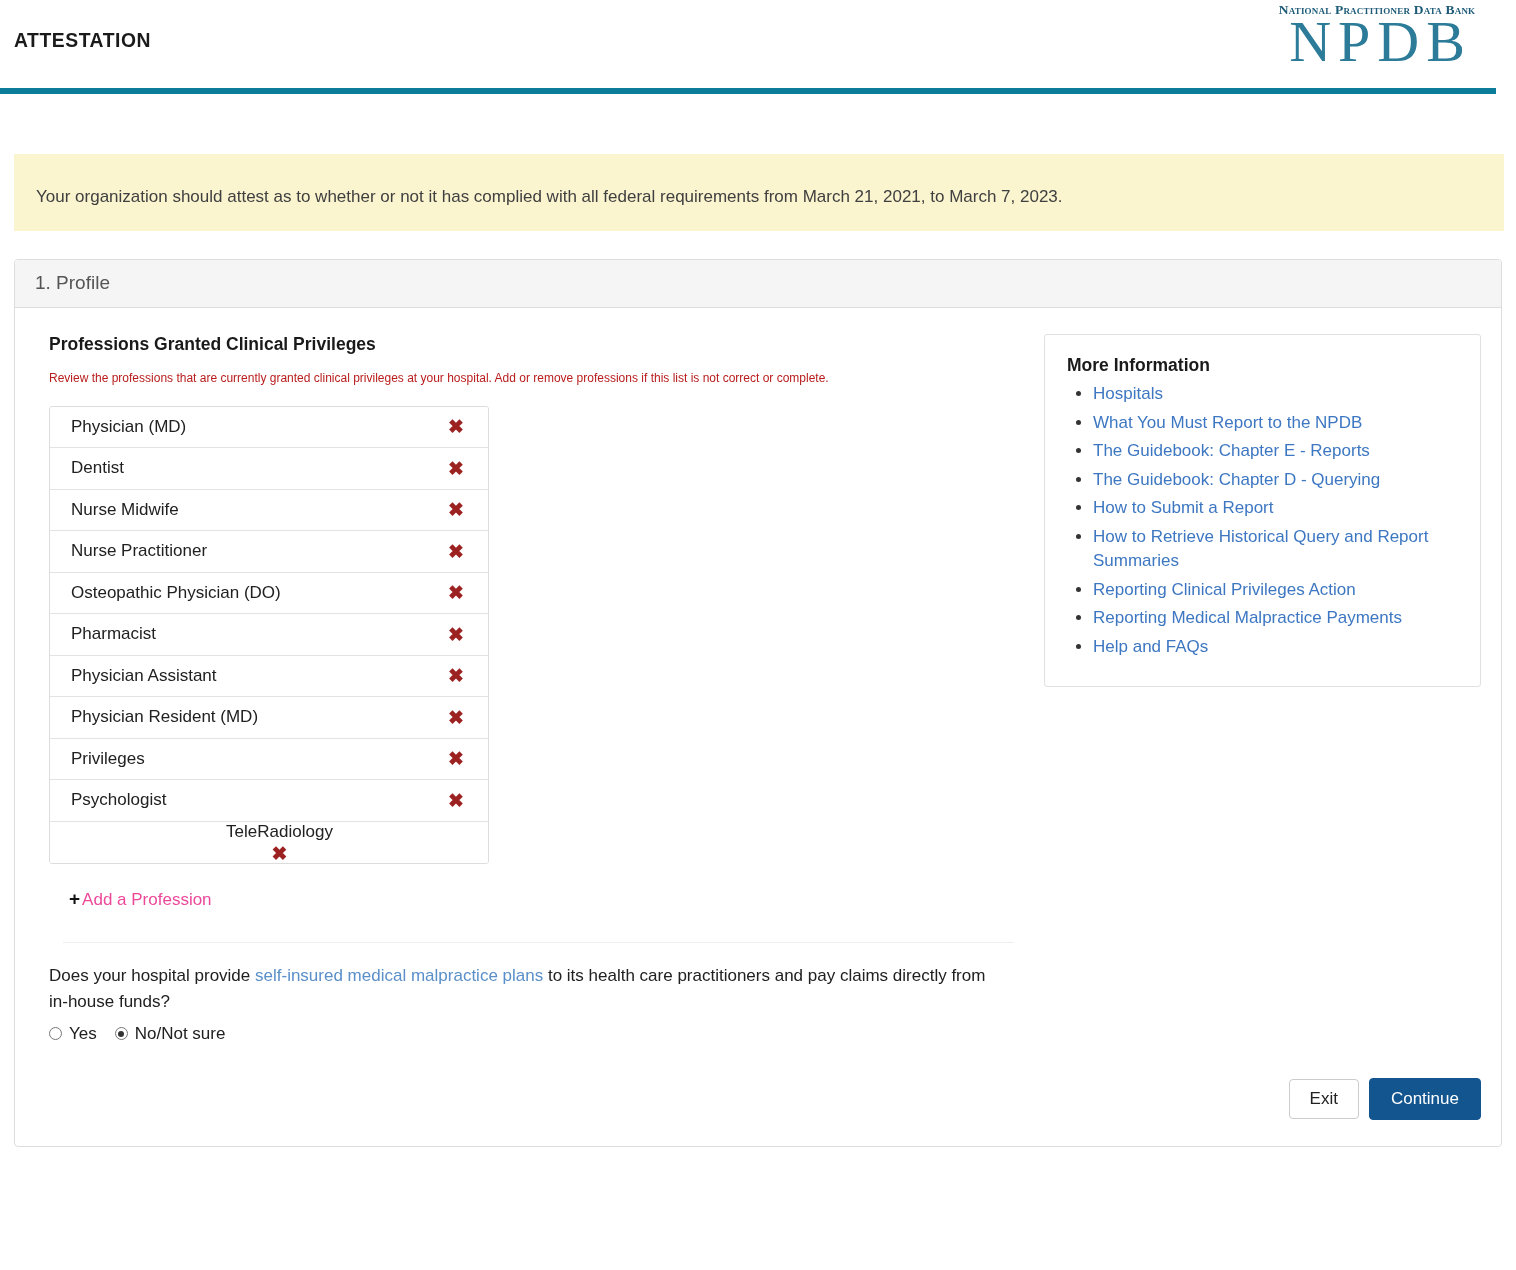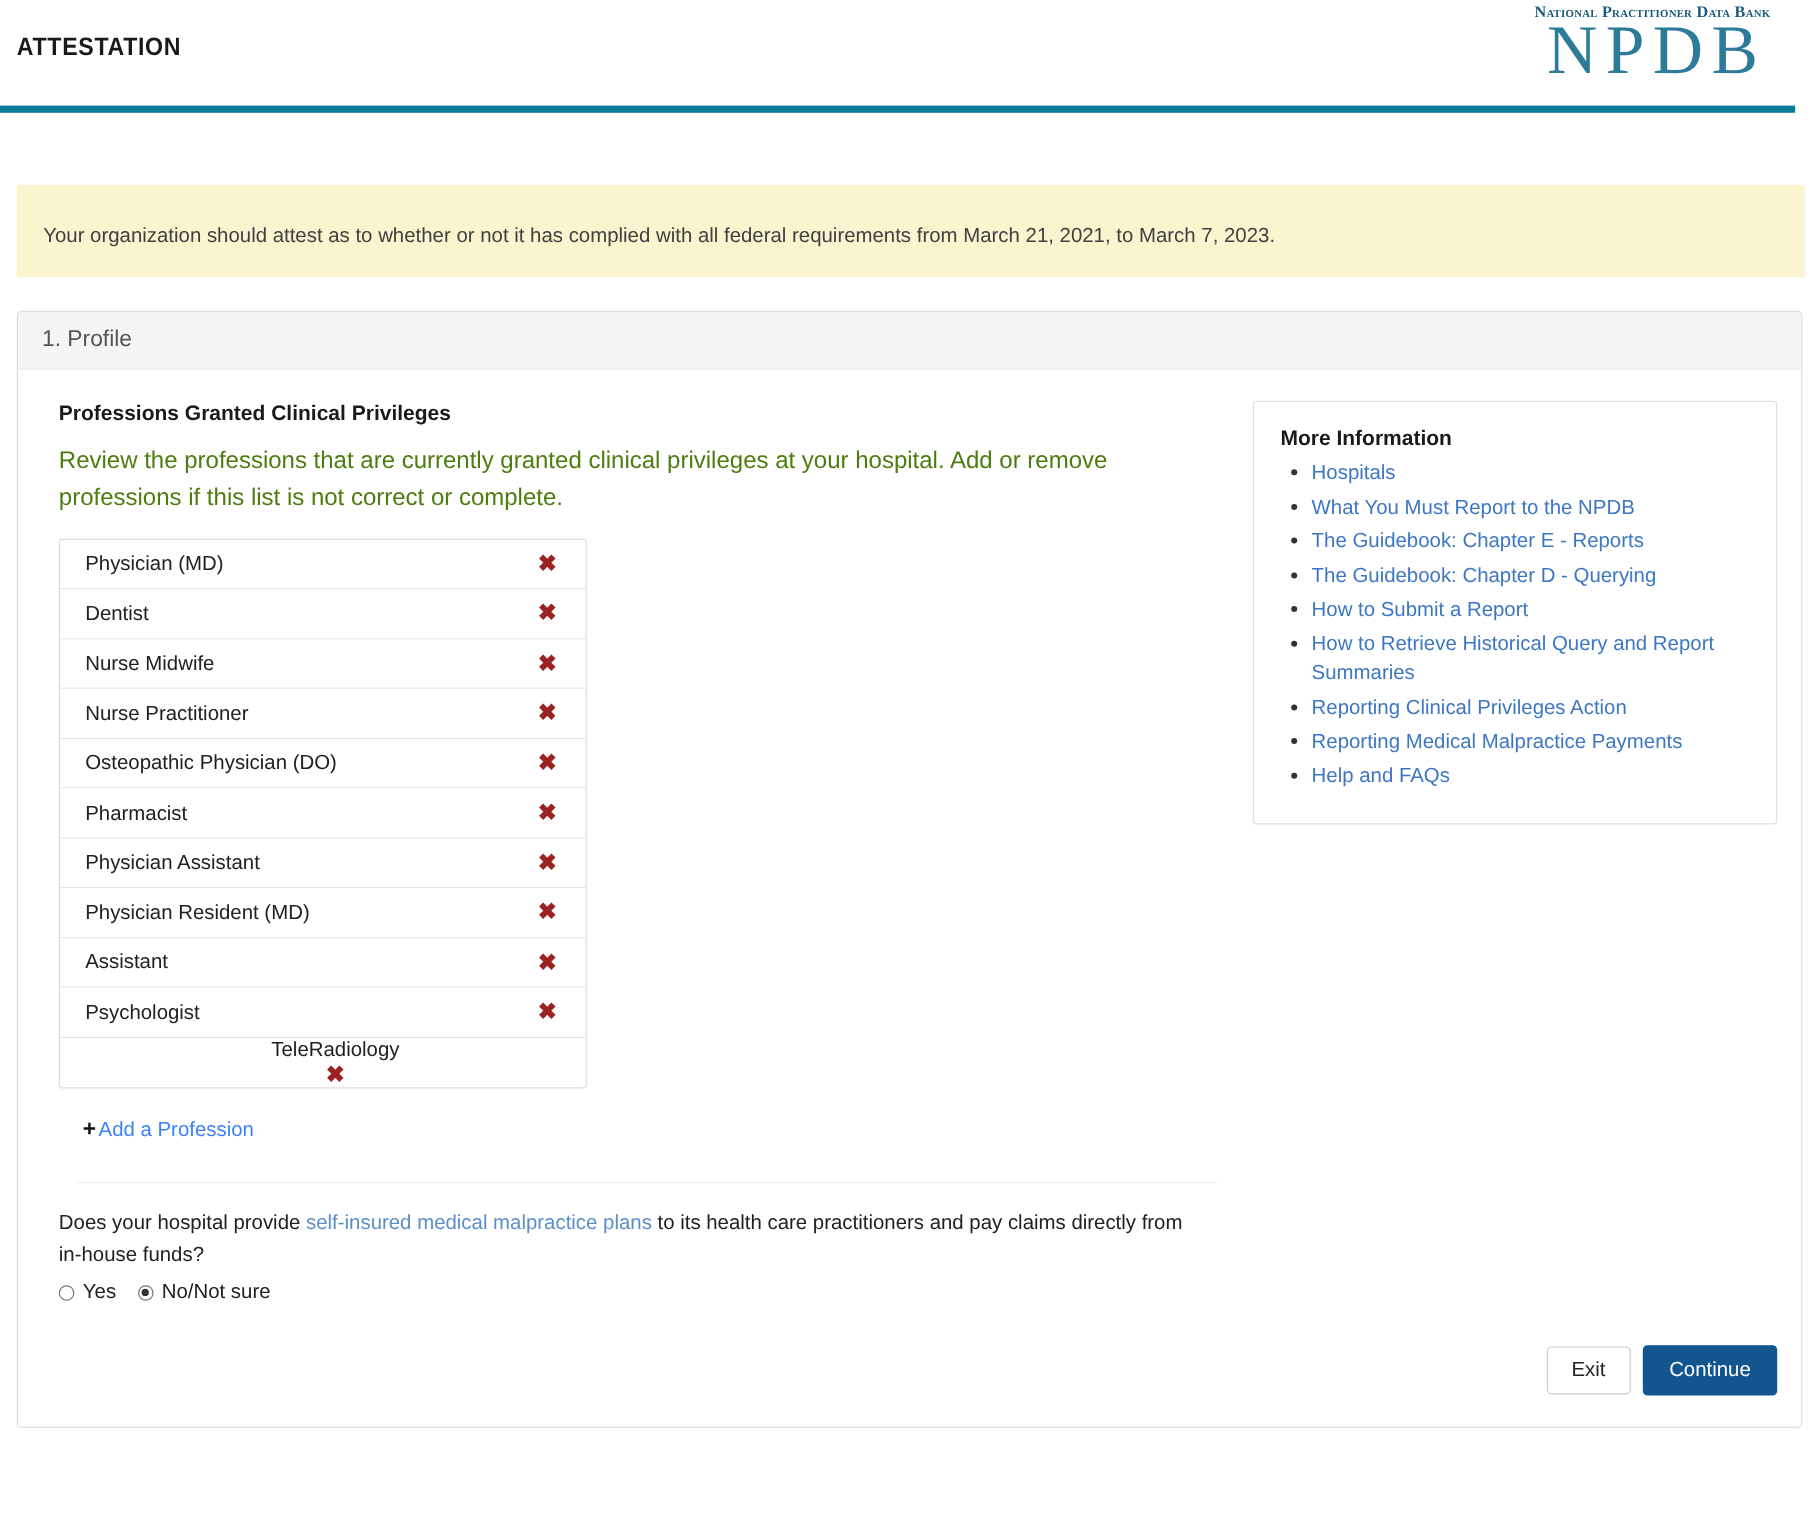--- a/index.html
+++ b/index.html
@@ -133,24 +133,24 @@
     box-sizing: border-box;
   }
 
   h2.section-title {
     font-size: 17.5px;
     font-weight: bold;
     margin: 0 0 14px 0;
     color: #1a1a1a;
   }
   p.section-desc {
-    font-size: 20px;
+    font-size: 12px;
     line-height: 1.55;
     margin: 0 0 18px 0;
-    color: #4d7c0f;
+    color: #b91c1c;
     max-width: 900px;
   }
 
   
   .prof-list {
     width: 440px;
     border: 1px solid #dddddd;
     border-radius: 3px;
     box-sizing: border-box;
     overflow: hidden;
@@ -192,21 +192,21 @@
     align-items: baseline;
     cursor: pointer;
   }
   .add-prof .plus {
     color: #111111;
     font-weight: bold;
     font-size: 19px;
     margin-right: 2px;
   }
   .add-prof .lbl {
-    color: #3b82f6;
+    color: #ec4899;
   }
 
   .hr-thin {
     border: none;
     border-top: 1px solid #eeeeee;
     margin: 32px 0 0 14px;
     width: 951px;
   }
 
   
@@ -375,21 +375,21 @@
             </div>
             <div class="prof-row">
               <span class="prof-name">Physician Assistant</span>
               <button class="prof-remove">✖</button>
             </div>
             <div class="prof-row">
               <span class="prof-name">Physician Resident (MD)</span>
               <button class="prof-remove">✖</button>
             </div>
             <div class="prof-row">
-              <span class="prof-name">Assistant</span>
+              <span class="prof-name">Privileges</span>
               <button class="prof-remove">✖</button>
             </div>
             <div class="prof-row">
               <span class="prof-name">Psychologist</span>
               <button class="prof-remove">✖</button>
             </div>
             <div class="prof-row">
               <span class="prof-name">TeleRadiology</span>
               <button class="prof-remove">✖</button>
             </div>

